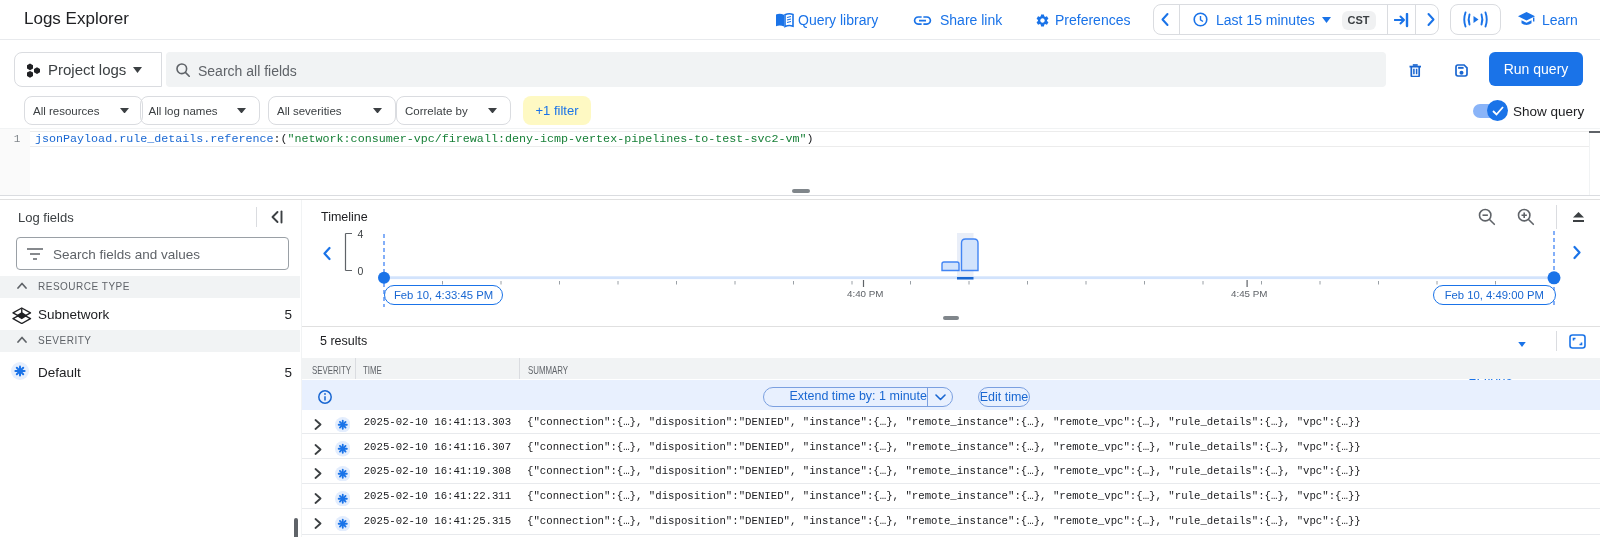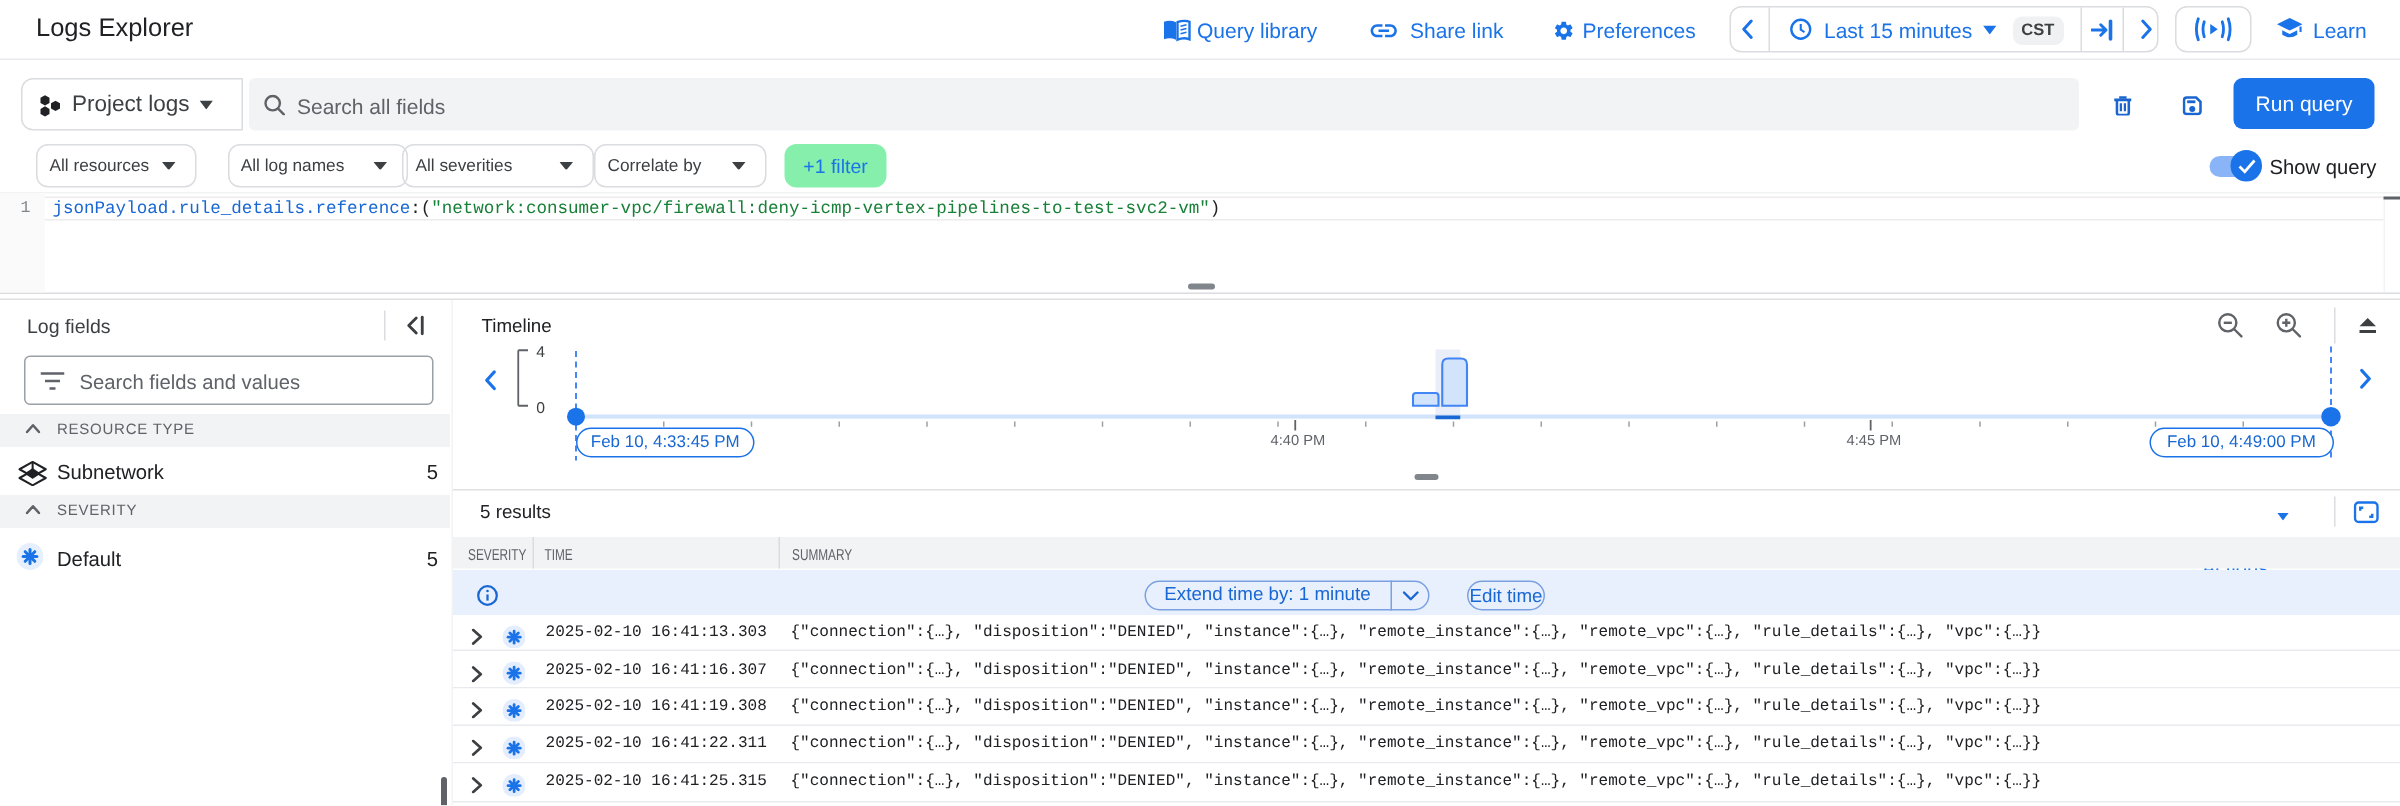--- a/index.html
+++ b/index.html
@@ -129,45 +129,45 @@
     </div>
 <div class="abs" style="left:1455px;top:63.5px;">
       <svg width="13" height="13" viewBox="0 0 13 13">
         <path d="M1 2.9 Q1 1 2.9 1 L9.1 1 L12 3.9 L12 10.1 Q12 12 10.1 12 L2.9 12 Q1 12 1 10.1 Z" fill="none" stroke="#1a66d0" stroke-width="1.7"></path>
         <rect x="3.1" y="2.9" width="5.5" height="1.9" fill="#1a66d0"></rect>
         <circle cx="6.5" cy="8.7" r="2" fill="#1a66d0"></circle>
       </svg>
     </div>
 <div class="abs" style="left:1489px;top:52px;width:94px;height:34px;background:#1a73e8;border-radius:6px;color:#fff;font-size:14px;font-weight:500;text-align:center;line-height:34px;">Run query</div>
 
-<div class="abs chip" style="left:24px;top:96px;width:107px;">
+<div class="abs chip" style="left:24px;top:96px;width:119px;">
       <span>All resources</span>
       <svg width="9" height="5.5" viewBox="0 0 9 5.5">
         <path d="M0 0 L9 0 L4.5 5.5 Z" fill="#3c4043"></path>
       </svg>
     </div>
-<div class="abs chip" style="left:139.5px;top:96px;width:120px;margin-left:12px;">
+<div class="abs chip" style="left:139.5px;top:96px;width:120px;">
       <span>All log names</span>
       <svg width="9" height="5.5" viewBox="0 0 9 5.5">
         <path d="M0 0 L9 0 L4.5 5.5 Z" fill="#3c4043"></path>
       </svg>
     </div>
 <div class="abs chip" style="left:268px;top:96px;width:128px;">
       <span>All severities</span>
       <svg width="9" height="5.5" viewBox="0 0 9 5.5">
         <path d="M0 0 L9 0 L4.5 5.5 Z" fill="#3c4043"></path>
       </svg>
     </div>
 <div class="abs chip" style="left:396px;top:96px;width:115px;">
       <span>Correlate by</span>
       <svg width="9" height="5.5" viewBox="0 0 9 5.5">
         <path d="M0 0 L9 0 L4.5 5.5 Z" fill="#3c4043"></path>
       </svg>
     </div>
-<div class="abs" style="left:523px;top:96px;width:68px;height:29px;background:#86efac;border-radius:8px;font-size:13px;font-weight:500;color:#1a73e8;text-align:center;line-height:29px;">+1 filter</div>
+<div class="abs" style="left:523px;top:96px;width:68px;height:29px;background:#fef9c3;border-radius:8px;font-size:13px;font-weight:500;color:#1a73e8;text-align:center;line-height:29px;">+1 filter</div>
 
 <div class="abs" style="left:1473px;top:104px;width:30px;height:14px;background:#8ab4f8;border-radius:7px;"></div>
 <div class="abs" style="left:1487px;top:100px;width:21px;height:21px;background:#1a73e8;border-radius:50%;"></div>
 <div class="abs" style="left:1492px;top:106px;">
       <svg width="12" height="10" viewBox="0 0 12 10">
         <path d="M1 5 L4.5 8.5 L11 1" fill="none" stroke="#fff" stroke-width="1.8"></path>
       </svg>
     </div>
 <div class="abs" style="left:1513px;top:104px;font-size:13.5px;color:#202124;">Show query</div>
 
@@ -341,21 +341,21 @@
 
 <div class="abs" style="left:302px;top:380px;width:1298px;height:31px;background:#e8f0fe;"></div>
 <div class="abs" style="left:317.5px;top:390px;">
       <svg width="14" height="14" viewBox="0 0 14 14">
         <circle cx="7" cy="7" r="6.2" fill="none" stroke="#1967d2" stroke-width="1.5"></circle>
         <path d="M7 6.3 L7 10.4" stroke="#1967d2" stroke-width="1.5"></path>
         <circle cx="7" cy="4" r="0.9" fill="#1967d2"></circle>
       </svg>
     </div>
 <div class="abs" style="left:763px;top:387px;width:190px;height:20px;border:1px solid #7ba0e0;border-radius:10px;"></div>
-<div class="abs" style="left:763px;top:387px;width:164px;height:20px;font-size:12.5px;color:#1967d2;text-align:center;line-height:19px;">Extend time by: 1 minute</div>
+<div class="abs" style="left:763px;top:387px;width:164px;height:20px;font-size:12.5px;color:#1967d2;text-align:right;line-height:19px;">Extend time by: 1 minute</div>
 <div class="abs" style="left:927px;top:387px;width:1px;height:20px;background:#7ba0e0;"></div>
 <div class="abs" style="left:935px;top:394px;">
       <svg width="11" height="7" viewBox="0 0 11 7">
         <path d="M1 1 L5.5 5.5 L10 1" fill="none" stroke="#1967d2" stroke-width="1.6" stroke-linecap="round" stroke-linejoin="round"></path>
       </svg>
     </div>
 <div class="abs" style="left:978px;top:387px;width:52px;height:20px;border:1px solid #7ba0e0;border-radius:10px;font-size:12.5px;color:#1967d2;text-align:center;line-height:19px;">Edit time</div>
 
 <div class="abs row" style="top:410.3px;height:24.2px;">
       <svg class="abs" style="left:11.5px;top:9px;" width="8" height="11" viewBox="0 0 8 11">

